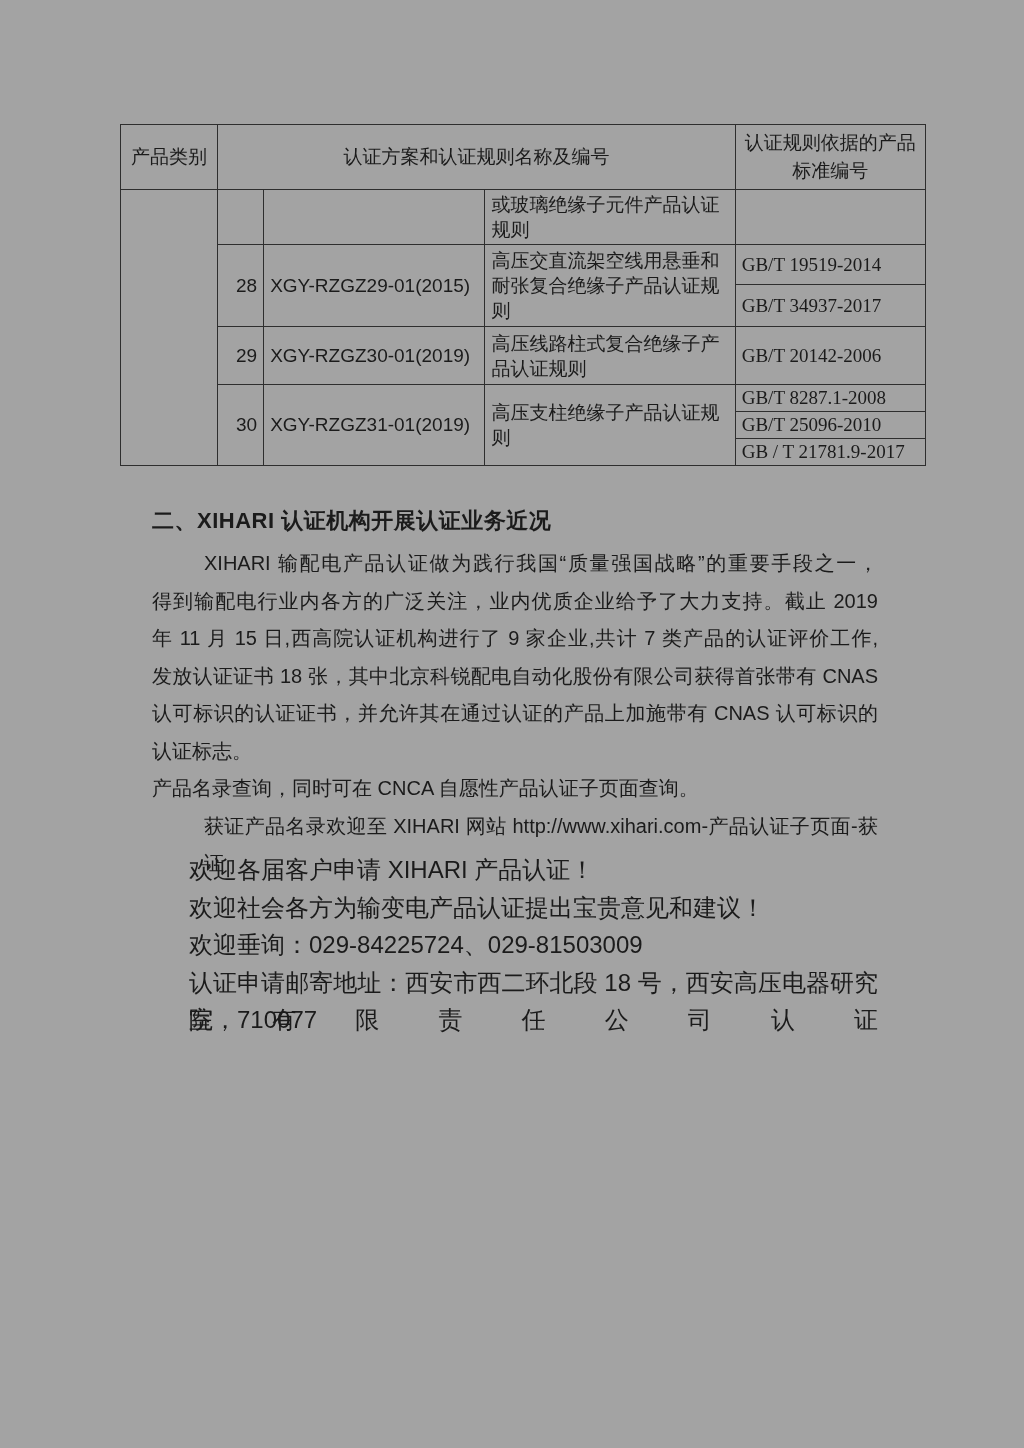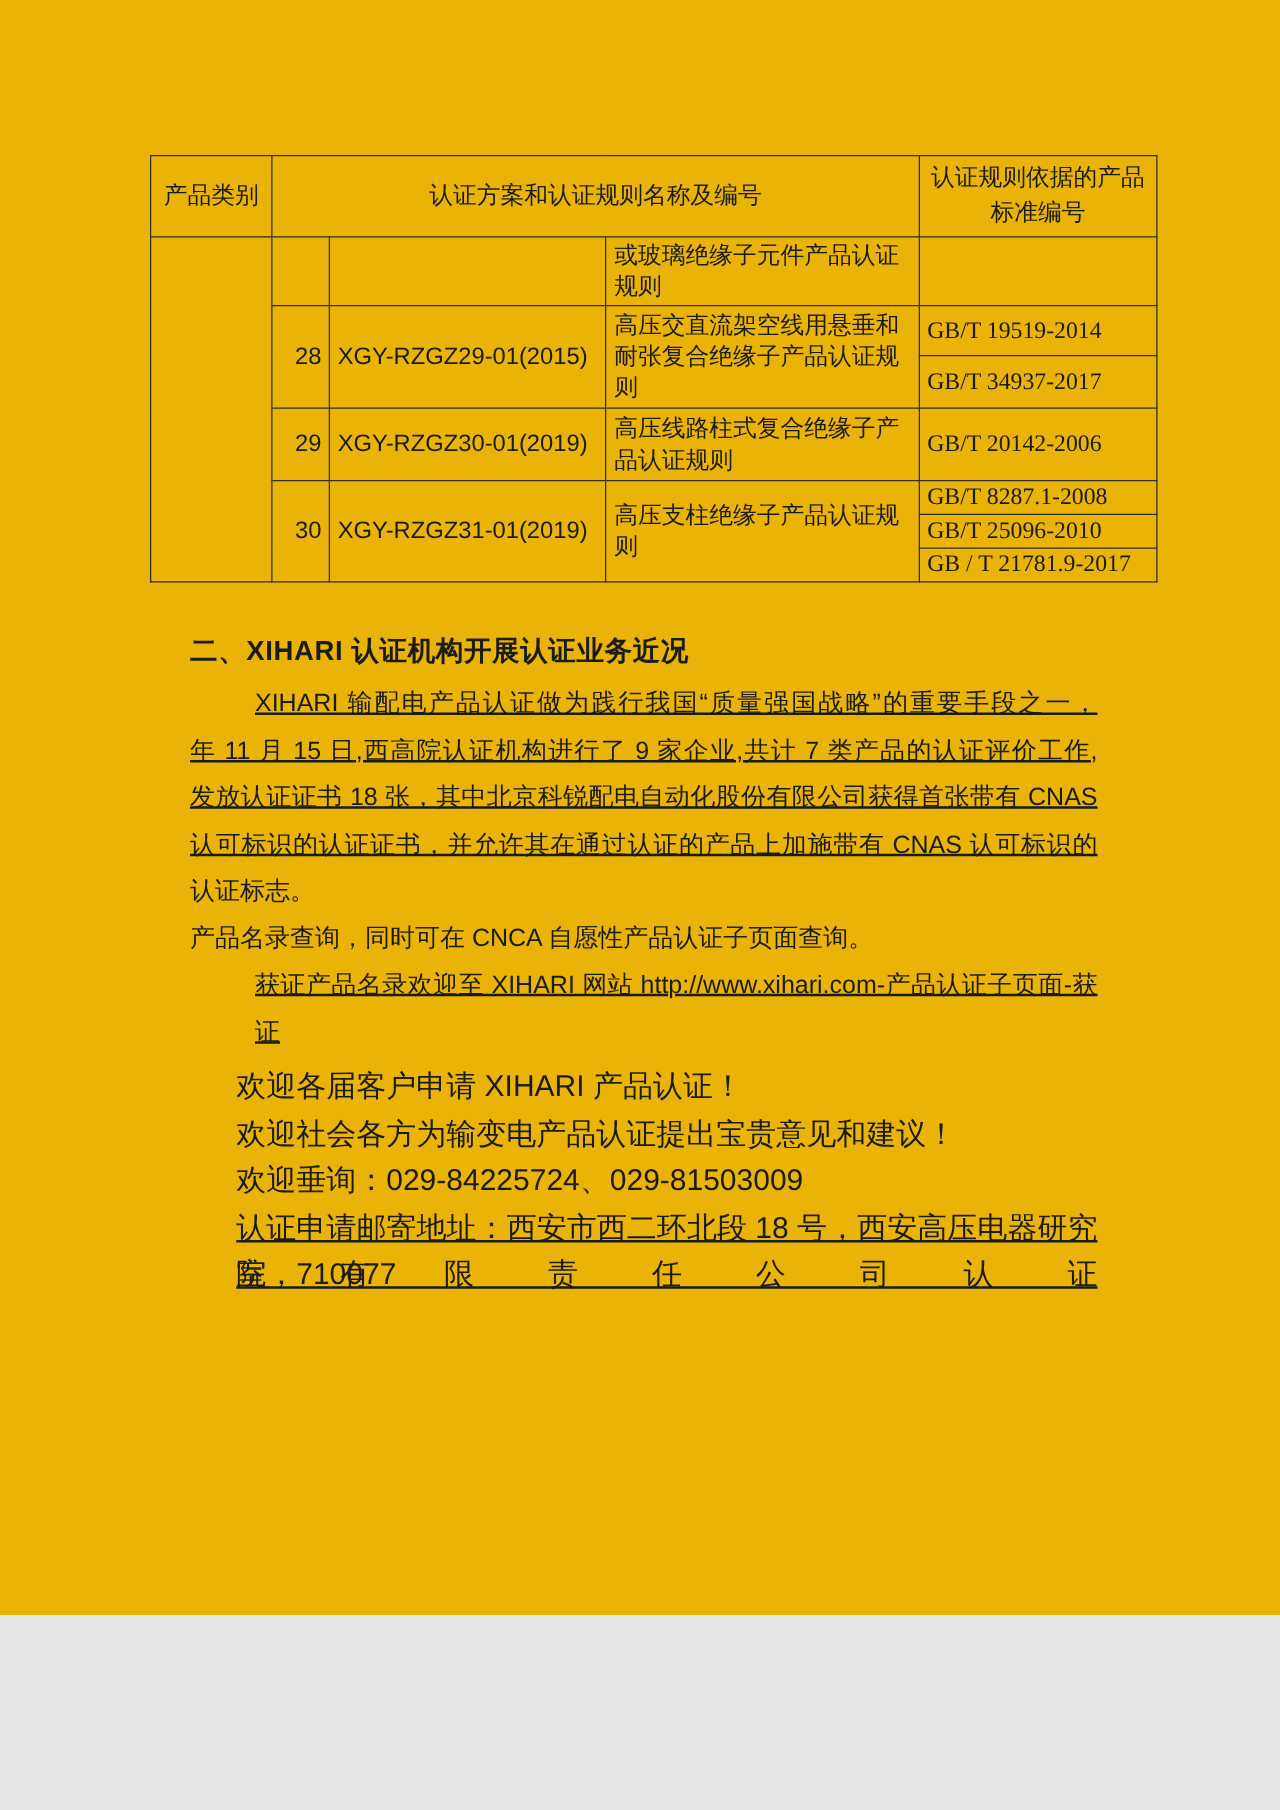--- a/index.html
+++ b/index.html
@@ -1,21 +1,21 @@
 <!DOCTYPE html>
 <html><head>
 <meta charset="utf-8">
 <style>
   html, body { margin: 0; padding: 0; background: #e8e8e8; }
   .page {
     position: relative;
     width: 1024px;
-    height: 1292px;
+    height: 1448px;
     margin: 0 auto;
-    background: #eab308;
+    background: #a3a3a3;
     color: #1b1b1b;
     font-family: "Liberation Sans", sans-serif;
     overflow: hidden;
   }
 
   
   table.rules {
     position: absolute;
     left: 120px;
     top: 124px;
@@ -63,21 +63,21 @@
     left: 152px;
     top: 851px;
     width: 726px;
     font-size: 24px;
   }
   .bline {
     height: 37.5px;
     line-height: 37.5px;
     white-space: normal;
   }
-  .fill { text-align: justify; text-align-last: justify; text-decoration: underline; }
+  .fill { text-align: justify; text-align-last: justify; }
   .indent { padding-left: 52px; }
   .nindent { padding-left: 37px; }
 </style>
 </head>
 <body>
 
 <div class="page">
 
   <table class="rules">
     <colgroup>
@@ -130,20 +130,21 @@
       <tr class="r30c">
         <td class="std">GB / T 21781.9-2017</td>
       </tr>
     </tbody>
   </table>
 
   <div class="heading">二、XIHARI 认证机构开展认证业务近况</div>
 
   <div class="textblock">
     <div class="bline fill indent">XIHARI 输配电产品认证做为践行我国“质量强国战略”的重要手段之一，</div>
+    <div class="bline fill">得到输配电行业内各方的广泛关注，业内优质企业给予了大力支持。截止 2019</div>
     <div class="bline fill">年 11 月 15 日,西高院认证机构进行了 9 家企业,共计 7 类产品的认证评价工作,</div>
     <div class="bline fill">发放认证证书 18 张，其中北京科锐配电自动化股份有限公司获得首张带有 CNAS</div>
     <div class="bline fill">认可标识的认证证书，并允许其在通过认证的产品上加施带有 CNAS 认可标识的</div>
     <div class="bline">认证标志。</div>
     <div class="bline">产品名录查询，同时可在 CNCA 自愿性产品认证子页面查询。</div>
     <div class="bline fill indent">获证产品名录欢迎至 XIHARI 网站 http://www.xihari.com-产品认证子页面-获证</div>
   </div>
 
   <div class="notes">
     <div class="bline nindent">欢迎各届客户申请 XIHARI 产品认证！</div>

